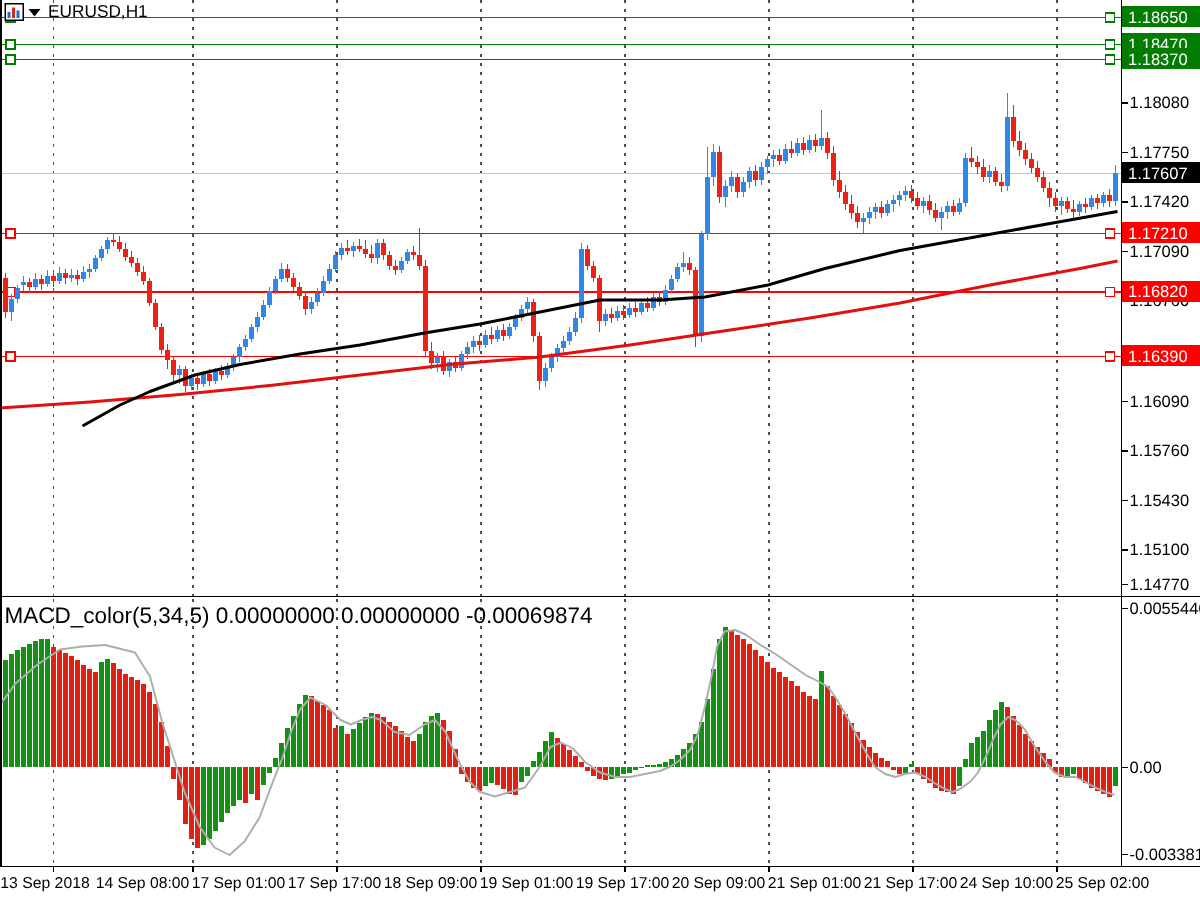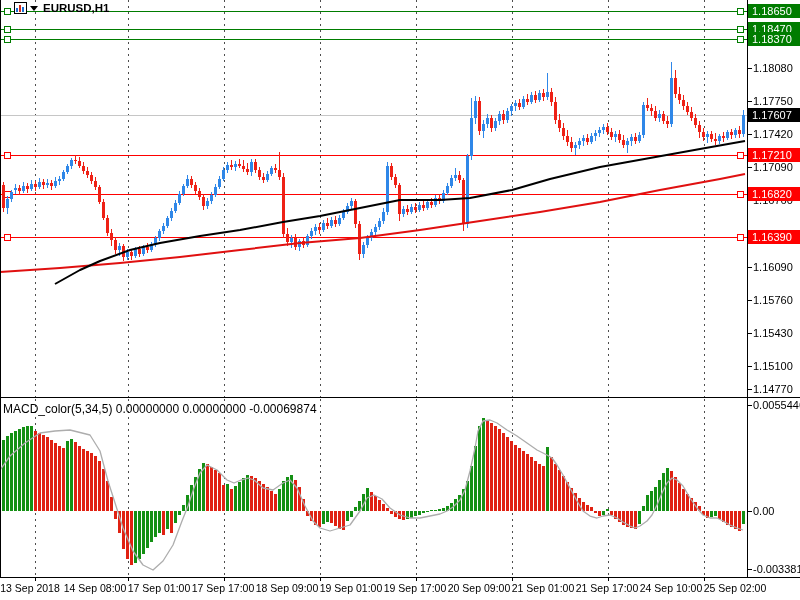--- a/index.html
+++ b/index.html
@@ -1,28 +1,28 @@
 <!DOCTYPE html>
 <html><head>
 <meta charset="utf-8">
 <style>
   html,body{margin:0;padding:0;background:#fff;}
   .chart-root{position:relative;width:800px;height:600px;background:#fff;overflow:hidden;
               font-family:"Liberation Sans",sans-serif;}
   #plot{position:absolute;left:0;top:0;}
-  .title-bar{position:absolute;left:14px;top:2px;display:flex;align-items:center;gap:3px;
-             font-size:11.5px;font-weight:bold;color:#000;white-space:pre;}
+  .title-bar{position:absolute;left:3px;top:2px;display:flex;align-items:center;gap:3px;
+             font-size:11.5px;font-weight:normal;color:#000;white-space:pre;}
   .chart-ic{display:inline-block;width:11px;height:10px;position:relative;border:1px solid #000;background:#fff;}
   .chart-ic i{position:absolute;bottom:1px;width:2px;background:#1a6fd4;}
   .chart-ic i.b1{left:1px;height:4px;}
   .chart-ic i.b2{left:4px;height:7px;background:#d42a1a;}
   .chart-ic i.b3{left:7px;height:5px;}
   .dd-arrow{display:inline-block;width:0;height:0;border-left:4px solid transparent;
             border-right:4px solid transparent;border-top:5px solid #000;margin-right:2px;}
-  .macd-label{position:absolute;left:3px;top:402px;font-size:12px;color:#000;white-space:pre;}
+  .macd-label{position:absolute;left:3px;top:402px;font-size:15px;color:#000;white-space:pre;}
 </style>
 </head>
 <body>
 
 <div class="chart-root">
   <svg id="plot" width="800" height="600">
       <rect x="0" y="0" width="800" height="600" fill="#fff"></rect>
       <g>
         <line x1="35.5" y1="0" x2="35.5" y2="397" stroke="#4D4D4D" stroke-width="1" stroke-dasharray="2,4" shape-rendering="crispEdges"></line>
         <line x1="35.5" y1="399" x2="35.5" y2="577" stroke="#4D4D4D" stroke-width="1" stroke-dasharray="2,4" shape-rendering="crispEdges"></line>

